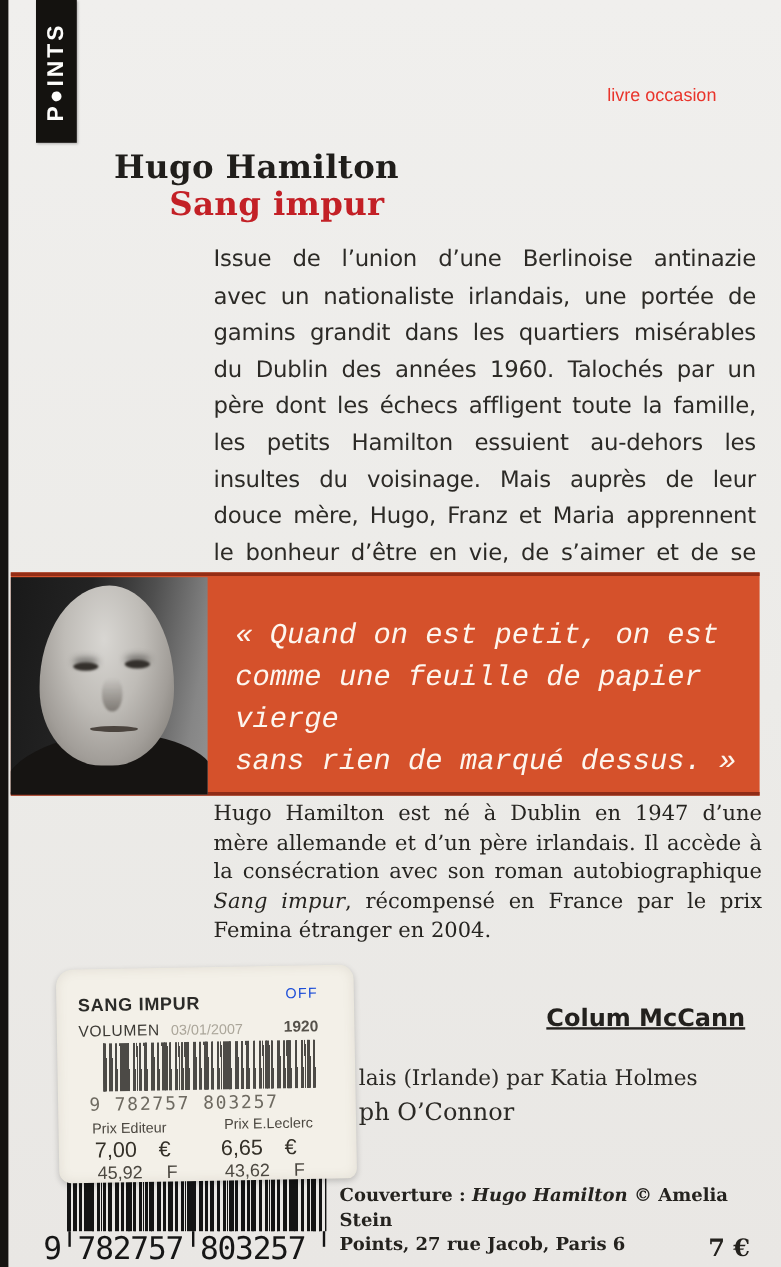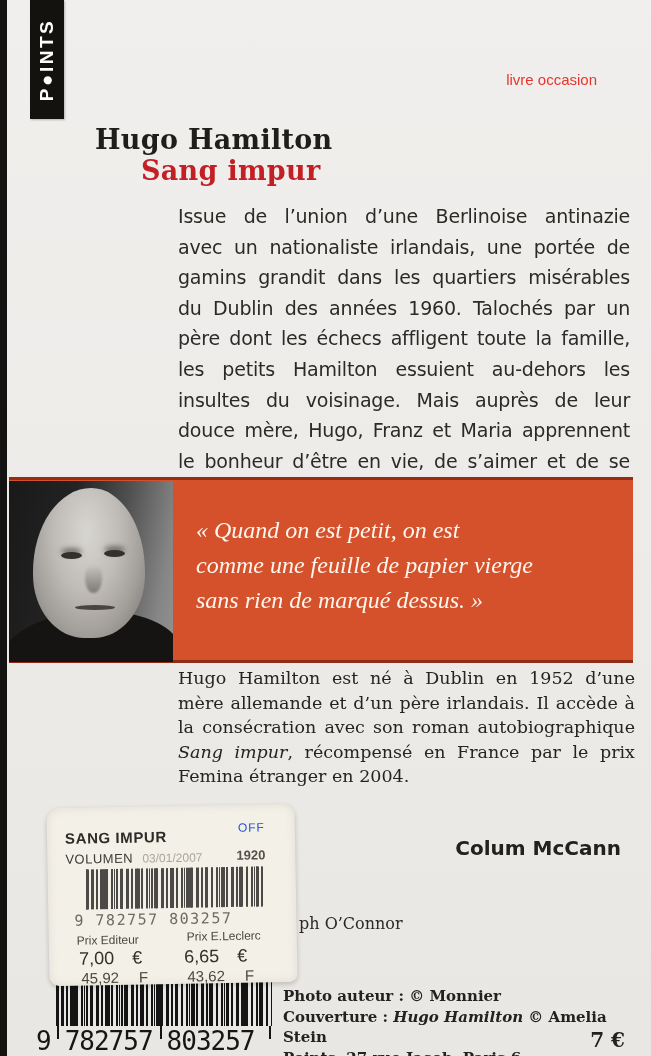--- a/index.html
+++ b/index.html
@@ -39,36 +39,36 @@
     background:radial-gradient(ellipse at 48% 30%,#d8d6d2 0%,#bfbcb7 40%,#a29e99 68%,#7b7771 95%);}
   .photo .eye{position:absolute;z-index:3;background:#34302c;border-radius:50%;filter:blur(.7px);
     box-shadow:0 -4px 5px rgba(32,30,27,.5);}
   .photo .eye.l{left:52px;top:71px;width:21px;height:7px;}
   .photo .eye.r{left:95px;top:69px;width:21px;height:7px;}
   .photo .nose{position:absolute;z-index:3;left:76px;top:84px;width:17px;height:28px;filter:blur(1px);
     background:linear-gradient(rgba(0,0,0,0),rgba(62,56,50,.5));border-radius:40% 40% 50% 50%;}
   .photo .mouth{position:absolute;z-index:3;left:66px;top:124px;width:40px;height:5px;background:#4b443e;
     border-radius:50%;filter:blur(.6px);}
   .quote{position:absolute;left:196px;top:513px;z-index:4;
-    font-family:Liberation Serif, serif;font-style:italic;
+    font-family:Liberation Mono, monospace;font-style:italic;
     font-size:24px;line-height:35px;color:#fdf6ee;}
 
   .bio{position:absolute;left:178px;top:666px;width:457px;margin:0;
     font-family:"DejaVu Serif","Liberation Serif",serif;font-size:17.5px;line-height:24.6px;
     text-align:justify;color:#262420;}
   .bio .it{font-style:italic;}
 
   .review-frag{position:absolute;left:303px;top:800px;font-family:"DejaVu Serif","Liberation Serif",serif;
     font-style:italic;font-size:21px;color:#2b2925;}
   .review-attr{position:absolute;right:30px;top:836px;font-family:"DejaVu Sans","Liberation Sans",sans-serif;
-    font-size:20px;font-weight:600;color:#23211e;}
+    font-size:20px;font-weight:600;color:#23211e;text-decoration:underline;}
   .hidden-line1{position:absolute;left:299px;top:888px;font-family:"DejaVu Serif","Liberation Serif",serif;
     font-size:18px;color:#2b2925;}
   .hidden-line2{position:absolute;left:299px;top:914px;font-family:"DejaVu Serif","Liberation Serif",serif;
-    font-size:16px;color:#2b2925;}
+    font-size:20px;color:#2b2925;}
 
   
   .bars{background-image:
       repeating-linear-gradient(90deg,#141414 0 2px,transparent 2px 5px),
       repeating-linear-gradient(90deg,#141414 0 1px,transparent 1px 7px),
       repeating-linear-gradient(90deg,#141414 0 3px,transparent 3px 17px);}
   .bars.gray{background-image:
       repeating-linear-gradient(90deg,#4c4a46 0 2px,transparent 2px 5px),
       repeating-linear-gradient(90deg,#4c4a46 0 1px,transparent 1px 7px),
       repeating-linear-gradient(90deg,#4c4a46 0 3px,transparent 3px 17px);}
@@ -132,24 +132,25 @@
     <div class="eye r"></div>
     <div class="nose"></div>
     <div class="mouth"></div>
   </div>
   <div class="quote">
     <div>« Quand on est petit, on est</div>
     <div>comme une feuille de papier vierge</div>
     <div>sans rien de marqué dessus. »</div>
   </div>
 
-  <p class="bio"><span>Hugo Hamilton est né à Dublin en 1952 d’une mère allemande et d’un père irlandais. Il accède à la consécration avec son roman autobiographique </span><span class="it">Sang impur</span><span>, récompensé en France par le prix Femina étranger en 2004.</span></p>
+  <p class="bio"><span>Hugo Hamilton est né à Dublin en 1947 d’une mère allemande et d’un père irlandais. Il accède à la consécration avec son roman autobiographique </span><span class="it">Sang impur</span><span>, récompensé en France par le prix Femina étranger en 2004.</span></p>
 
   <div class="review-attr">Colum McCann</div>
 
+  <div class="hidden-line1">lais (Irlande) par Katia Holmes</div>
   <div class="hidden-line2">ph O’Connor</div>
 
   <div class="barcode-big bars">
     <div class="guard g1"></div>
     <div class="guard g2"></div>
     <div class="guard g3"></div>
   </div>
   <div class="barcode-big-digits">
     <span>9</span>
     <span>782757</span>
@@ -166,19 +167,18 @@
     <div class="s-digits">9 782757 803257</div>
     <div class="lbl1">Prix Editeur</div>
     <div class="lbl2">Prix E.Leclerc</div>
     <div class="eur1"><span>7,00</span><i>€</i></div>
     <div class="eur2"><span>6,65</span><i>€</i></div>
     <div class="frf1"><span>45,92</span><i>F</i></div>
     <div class="frf2"><span>43,62</span><i>F</i></div>
   </div>
 
   <div class="credits">
-    <div>Photo auteur : © Monnier</div>
     <div><span>Couverture : </span><span class="it">Hugo Hamilton</span><span> © Amelia Stein</span></div>
     <div>Points, 27 rue Jacob, Paris 6</div>
 
   </div>
   <div class="price-big">7 €</div>
 </div>
 
 </body></html>

